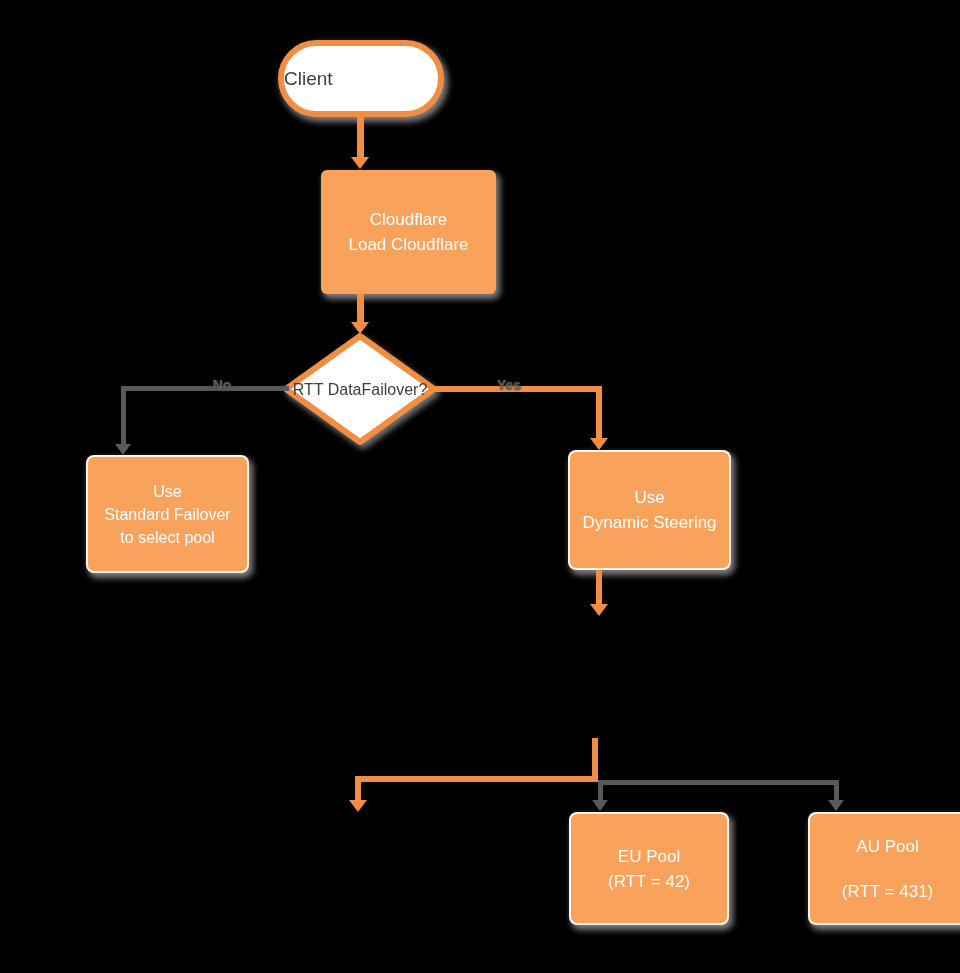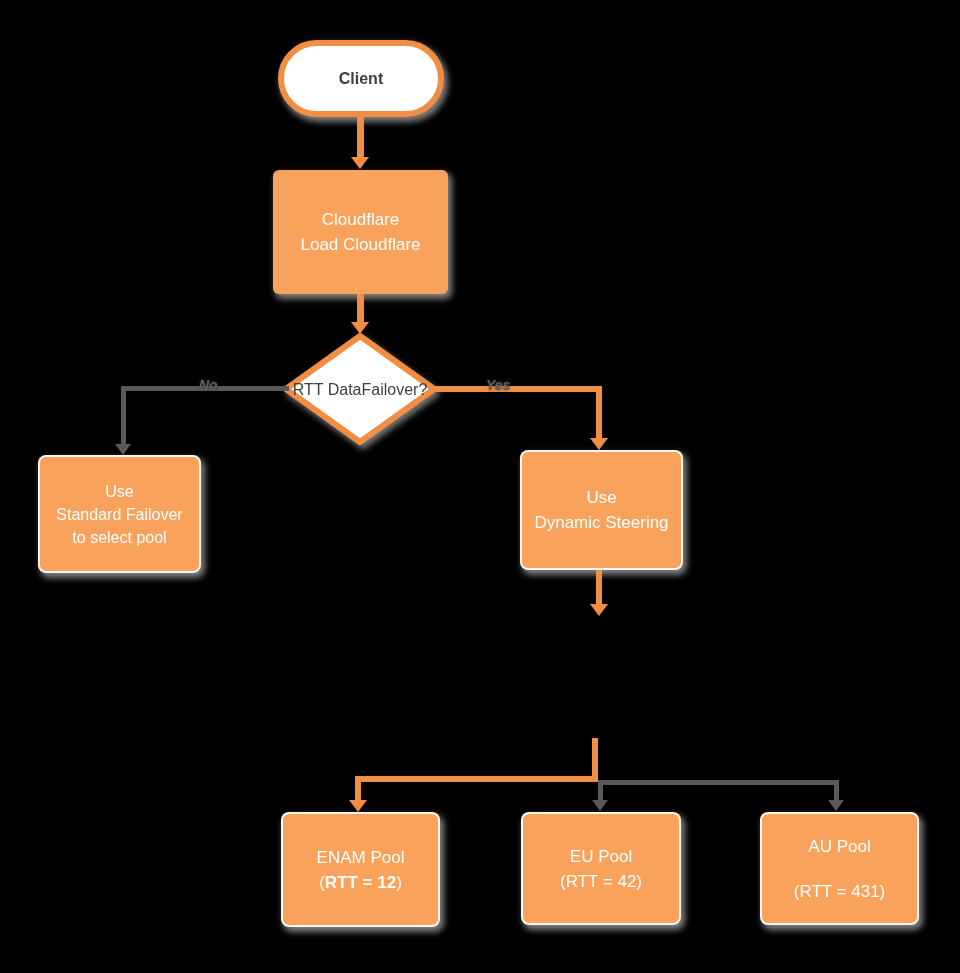--- a/index.html
+++ b/index.html
@@ -15,56 +15,55 @@
   body{font-family:"Liberation Sans",sans-serif;}
   #canvas{position:relative;width:960px;height:973px;background:#000;overflow:hidden;}
 
   .node-box{
     position:absolute;
     background:var(--orange-fill);
     border-radius:8px;
     box-shadow:3px 4px 6px 1px rgba(148,148,148,0.85);
     display:flex;flex-direction:column;align-items:center;justify-content:center;
     color:var(--text-on-orange);
-    font-size:17px;line-height:25px;text-align:center;
+    font-size:17px;line-height:25px;text-align:center;margin-left:48px;
   }
   .node-box.white-edge{border:2px solid rgba(255,255,255,0.9);}
 
   .terminator{
     position:absolute;
     background:var(--decision-fill);
     border:6px solid var(--orange-stroke);
     border-radius:40px;
     box-shadow:3px 4px 6px 1px rgba(148,148,148,0.85);
-    display:flex;align-items:center;justify-content:center;
-    color:var(--text-dark);font-size:16px;font-weight:bold;
+    display:flex;align-items:center;justify-content:flex-start;
+    color:var(--text-dark);font-size:19px;
   }
 
   .diamond{position:absolute;}
   .diamond svg{display:block;filter:drop-shadow(3px 4px 3px rgba(148,148,148,0.8));}
   .diamond-shape{fill:var(--decision-fill);stroke:var(--orange-stroke);stroke-width:6;stroke-linejoin:round;}
   .diamond-text{
     position:absolute;inset:0;
     display:flex;flex-direction:row;align-items:center;justify-content:center;
     color:var(--text-dark);font-size:16px;line-height:23px;text-align:center;
   }
 
   .seg{position:absolute;}
   .seg.orange{background:var(--orange-stroke);}
   .seg.gray{background:var(--connector-gray);}
 
   .arr{position:absolute;width:0;height:0;border-left:9px solid transparent;border-right:9px solid transparent;}
   .arr.orange{border-top:12px solid var(--orange-stroke);}
   .arr.gray{border-left-width:8px;border-right-width:8px;border-top:11px solid var(--connector-gray);}
 
   .edge-label{
-    position:absolute;width:46px;text-align:left;
+    position:absolute;width:46px;text-align:center;
     font-size:14px;font-weight:bold;color:#5E5E5E;
     text-shadow:0 0 3px #3a3a3a;
-    font-style:italic;
   }
 
   .small-text{font-size:16px;line-height:23px;}
 </style>
 </head>
 <body>
 
 <div id="canvas" style="background: rgb(0, 0, 0);">
 
   <div class="terminator" style="left:278px;top:40px;width:166px;height:77px;">
@@ -121,24 +120,20 @@
   <div class="seg orange" style="left:355px;top:776px;width:243px;height:6px;"></div>
   <div class="seg orange" style="left:355px;top:776px;width:6px;height:28px;"></div>
   <div class="arr orange" style="left:349px;top:800px;"></div>
 
   <div class="seg gray" style="left:598px;top:780px;width:240px;height:5px;"></div>
   <div class="seg gray" style="left:598px;top:780px;width:5px;height:22px;"></div>
   <div class="arr gray" style="left:592px;top:800px;"></div>
   <div class="seg gray" style="left:834px;top:780px;width:5px;height:22px;"></div>
   <div class="arr gray" style="left:828px;top:800px;"></div>
 
-  <div class="node-box white-edge" style="left:281px;top:812px;width:159px;height:115px;">
-    <div>ENAM Pool</div>
-    <div><span>(</span><b>RTT = 12</b><span>)</span></div>
-  </div>
 
   <div class="node-box white-edge" style="left:521px;top:812px;width:160px;height:113px;">
     <div>EU Pool</div>
     <div>(RTT = 42)</div>
   </div>
 
   <div class="node-box white-edge" style="left:760px;top:812px;width:159px;height:113px;gap:20px;">
     <div>AU Pool</div>
     <div>(RTT = 431)</div>
   </div>

